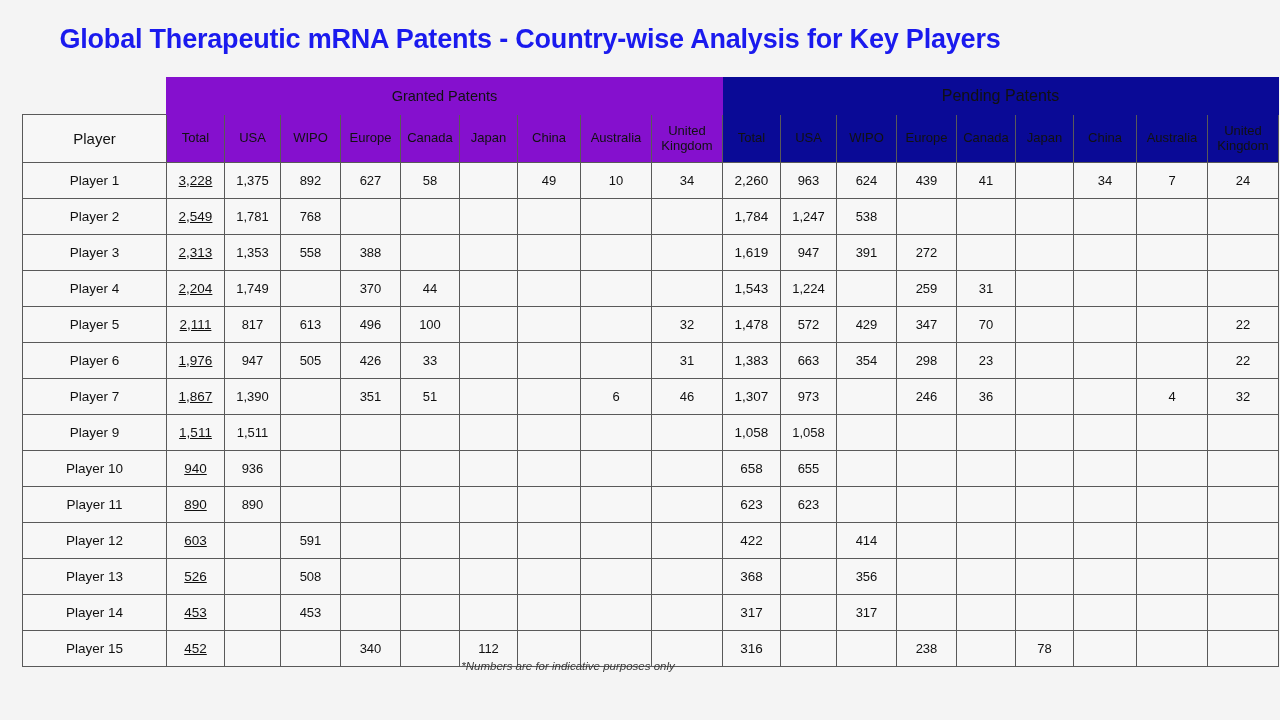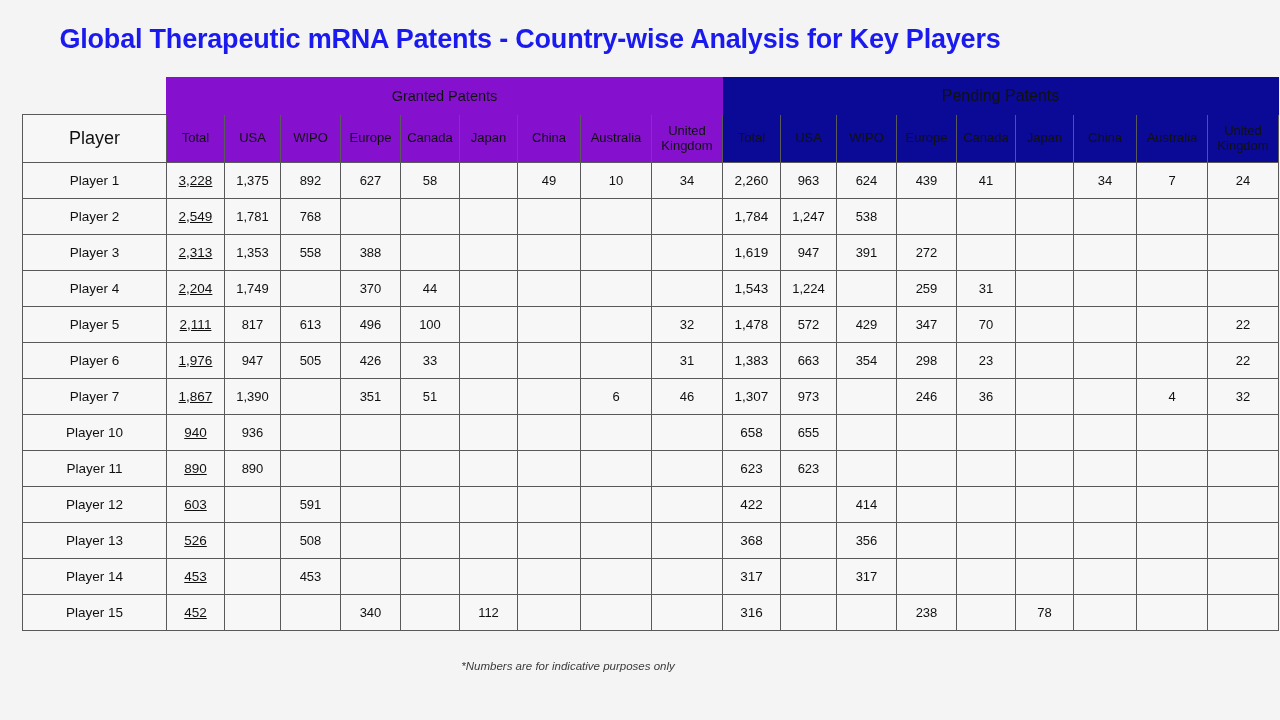--- a/index.html
+++ b/index.html
@@ -66,21 +66,21 @@
     font-size: 16px;
     height: 36px !important;
     border: 1px solid #0a0a96 !important;
   }
 
   
   .hdr-player {
     background: #f7f7f7 !important;
     color: #111111;
     font-weight: bold;
-    font-size: 18px;
+    font-size: 15px;
     height: 47px !important;
   }
   .hdr-granted {
     background: #8510ce !important;
     color: #ffffff;
     font-weight: bold;
     font-size: 13px;
     height: 47px !important;
     line-height: 1.12;
   }
@@ -337,20 +337,41 @@
             <td class="h-g3">973</td>
             <td class="c-empty"></td>
             <td class="h-y4">246</td>
             <td class="h-r2">36</td>
             <td class="c-empty"></td>
             <td class="c-empty"></td>
             <td class="h-r3">4</td>
             <td class="h-r2">32</td>
           </tr>
           <tr>
+            <td class="c-player">Player 9</td>
+            <td class="c-total-g">1,511</td>
+            <td class="h-g2">1,511</td>
+            <td class="c-empty"></td>
+            <td class="c-empty"></td>
+            <td class="c-empty"></td>
+            <td class="c-empty"></td>
+            <td class="c-empty"></td>
+            <td class="c-empty"></td>
+            <td class="c-empty"></td>
+            <td class="c-total-p">1,058</td>
+            <td class="h-g2">1,058</td>
+            <td class="c-empty"></td>
+            <td class="c-empty"></td>
+            <td class="c-empty"></td>
+            <td class="c-empty"></td>
+            <td class="c-empty"></td>
+            <td class="c-empty"></td>
+            <td class="c-empty"></td>
+          </tr>
+          <tr>
             <td class="c-player">Player 10</td>
             <td class="c-total-g">940</td>
             <td class="h-y1">936</td>
             <td class="c-empty"></td>
             <td class="c-empty"></td>
             <td class="c-empty"></td>
             <td class="c-empty"></td>
             <td class="c-empty"></td>
             <td class="c-empty"></td>
             <td class="c-empty"></td>

